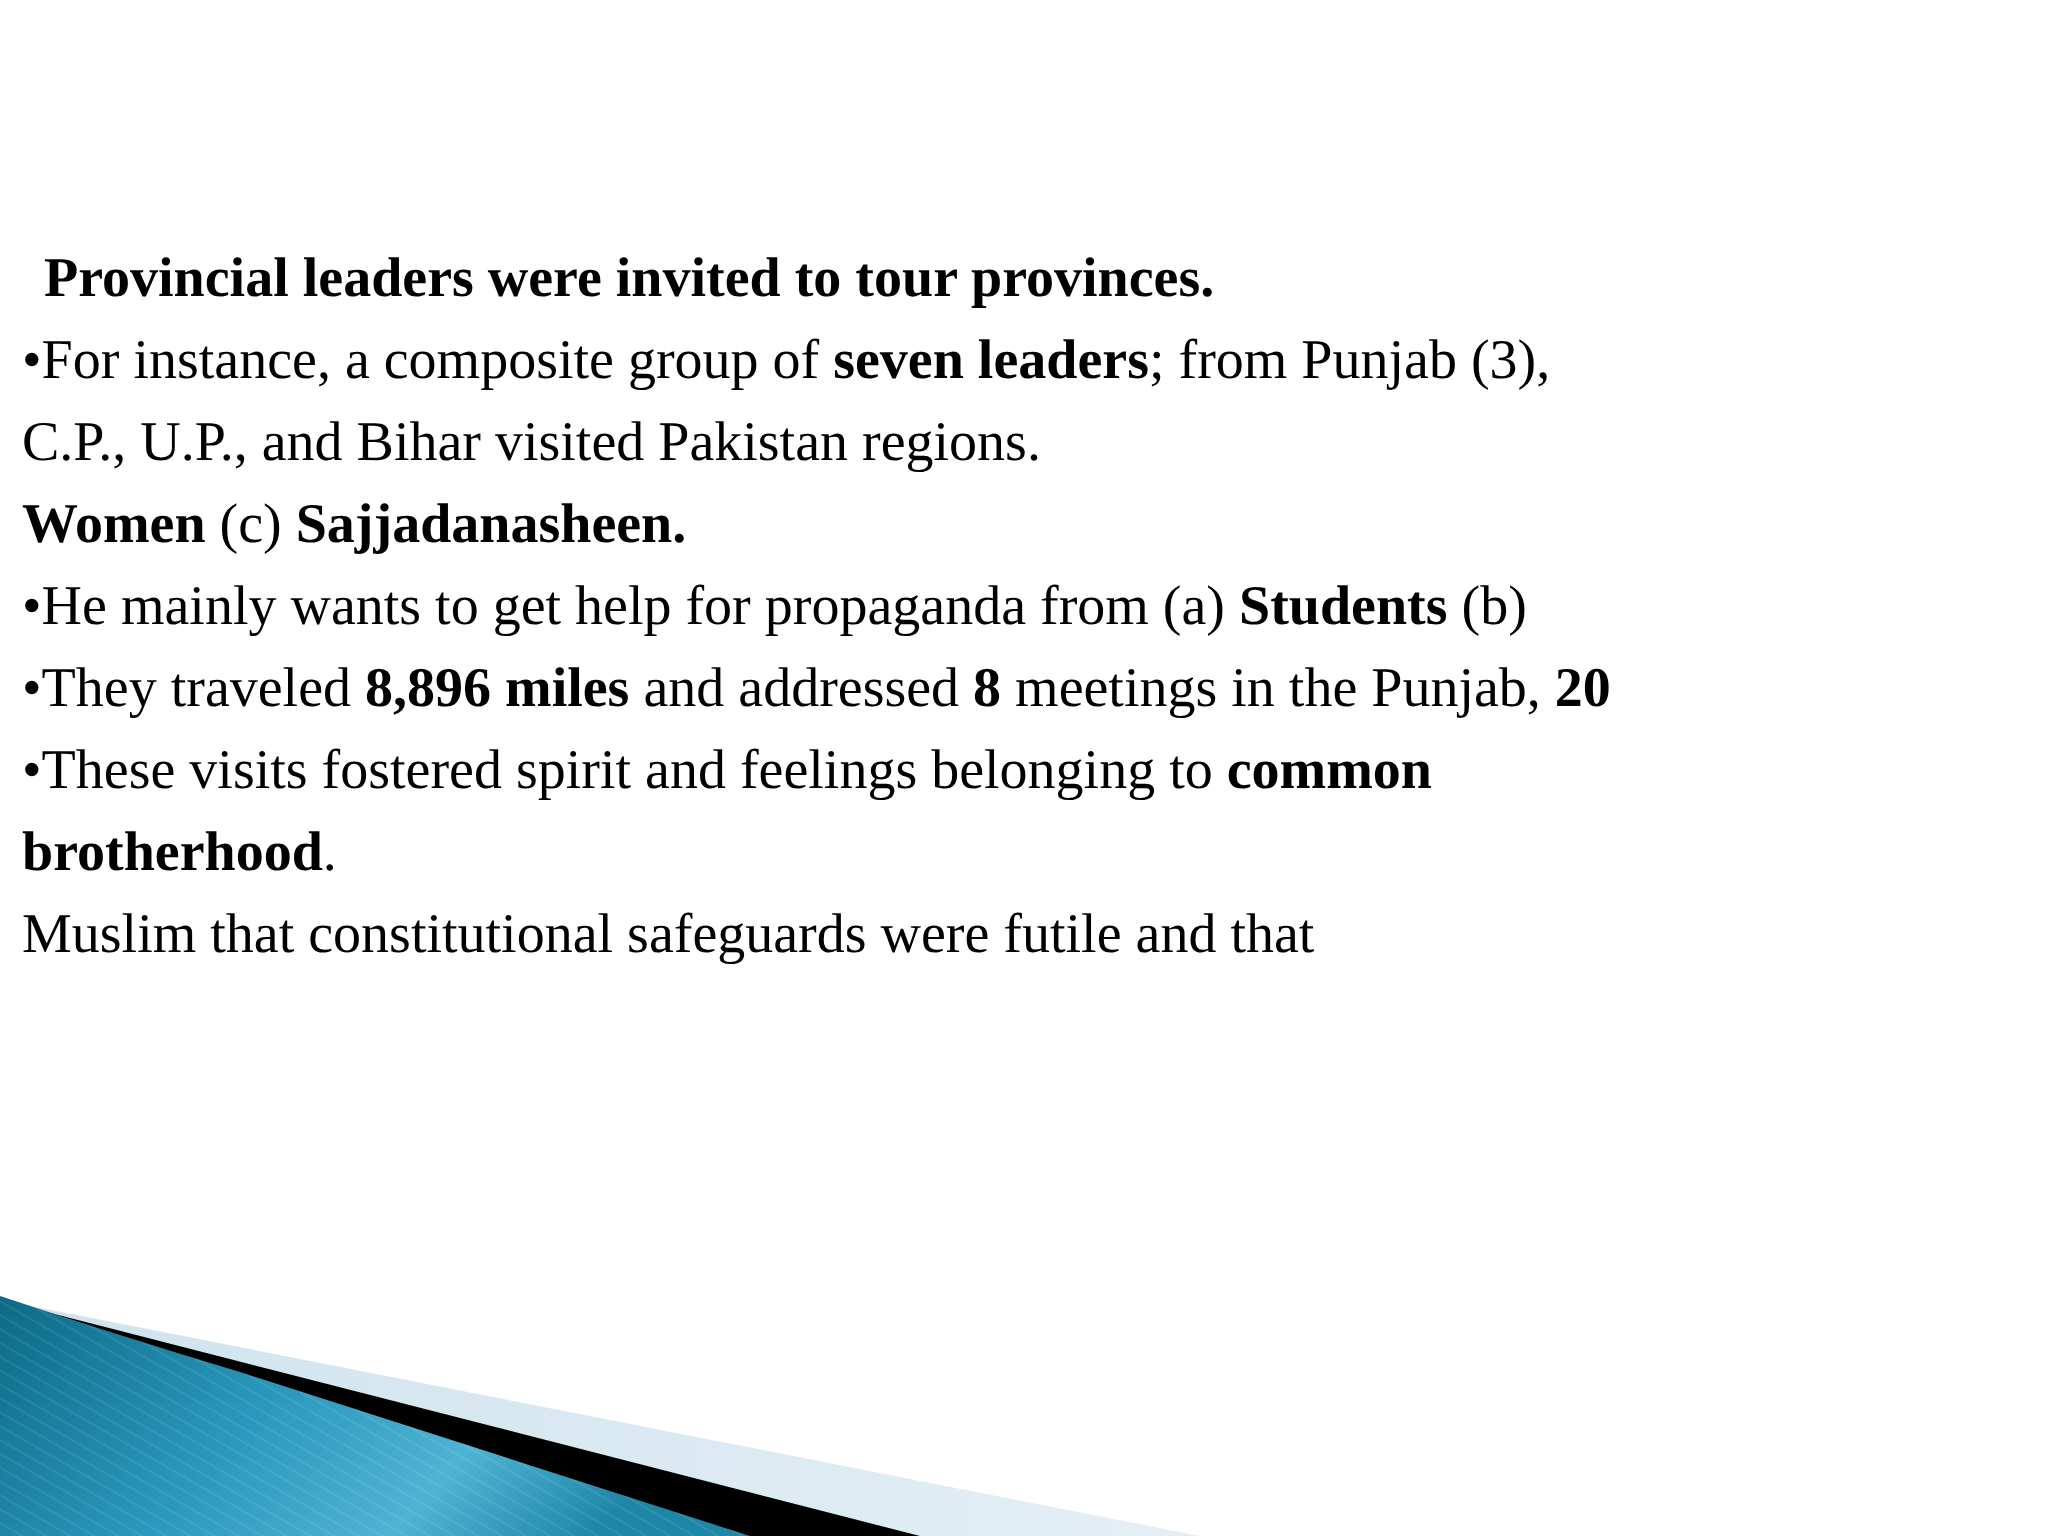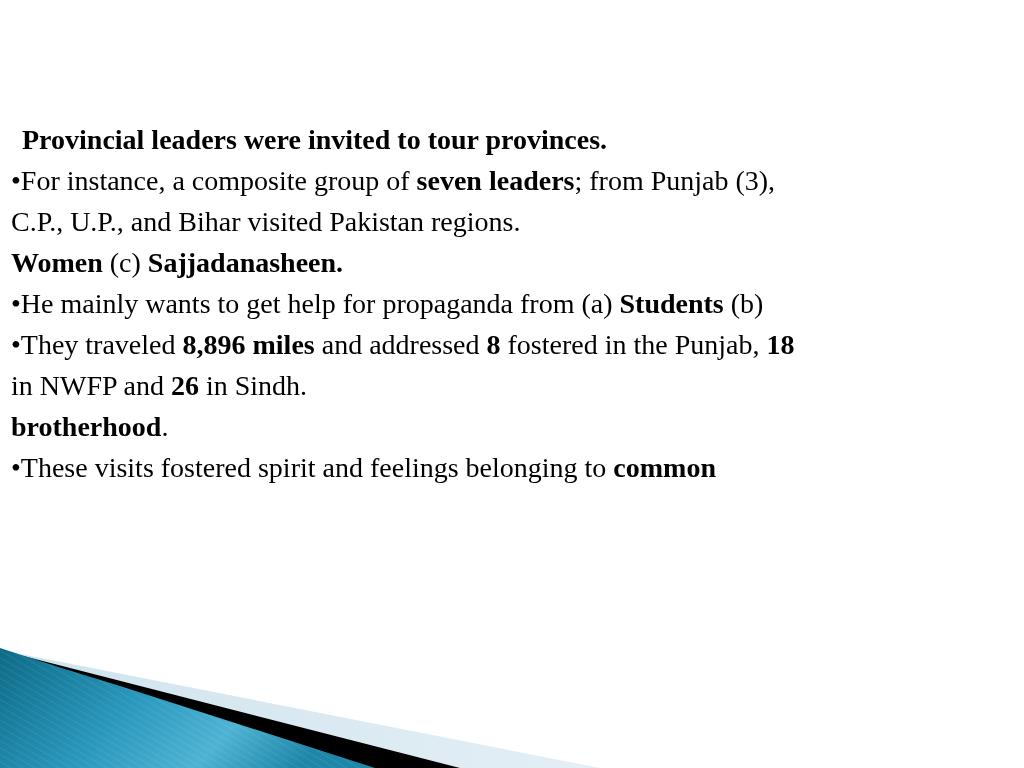--- a/index.html
+++ b/index.html
@@ -81,25 +81,25 @@
     <div id="paragraphs">
         <div>
           <div class="line"><span>•For instance, a composite group of </span><span class="b">seven leaders</span><span>; from Punjab (3),</span></div>
           <div class="line"><span>C.P., U.P., and Bihar visited Pakistan regions.</span></div>
         </div>
         <div>
           <div class="line"><span class="b">Women</span><span> (c) </span><span class="b">Sajjadanasheen.</span></div>
           <div class="line"><span>•He mainly wants to get help for propaganda from (a) </span><span class="b">Students</span><span> (b)</span></div>
         </div>
         <div>
-          <div class="line"><span>•They traveled </span><span class="b">8,896 miles</span><span> and addressed </span><span class="b">8</span><span> fostered in the Punjab, </span><span class="b">18</span></div>
-          <div class="line"><span>in NWFP and </span><span class="b">26</span><span> in Sindh.</span></div>
+          <div class="line"><span>•They traveled </span><span class="b">8,896 miles</span><span> and addressed </span><span class="b">8</span><span> meetings in the Punjab, </span><span class="b">20</span></div>
         </div>
         <div>
+          <div class="line"><span>•These visits fostered spirit and feelings belonging to </span><span class="b">common</span></div>
           <div class="line"><span class="b">brotherhood</span><span>.</span></div>
-          <div class="line"><span>•These visits fostered spirit and feelings belonging to </span><span class="b">common</span></div>
         </div>
         <div>
+          <div class="line"><span>Muslim that constitutional safeguards were futile and that</span></div>
         </div>
       </div>
   </div>
 
 </div>
 
 </body></html>

